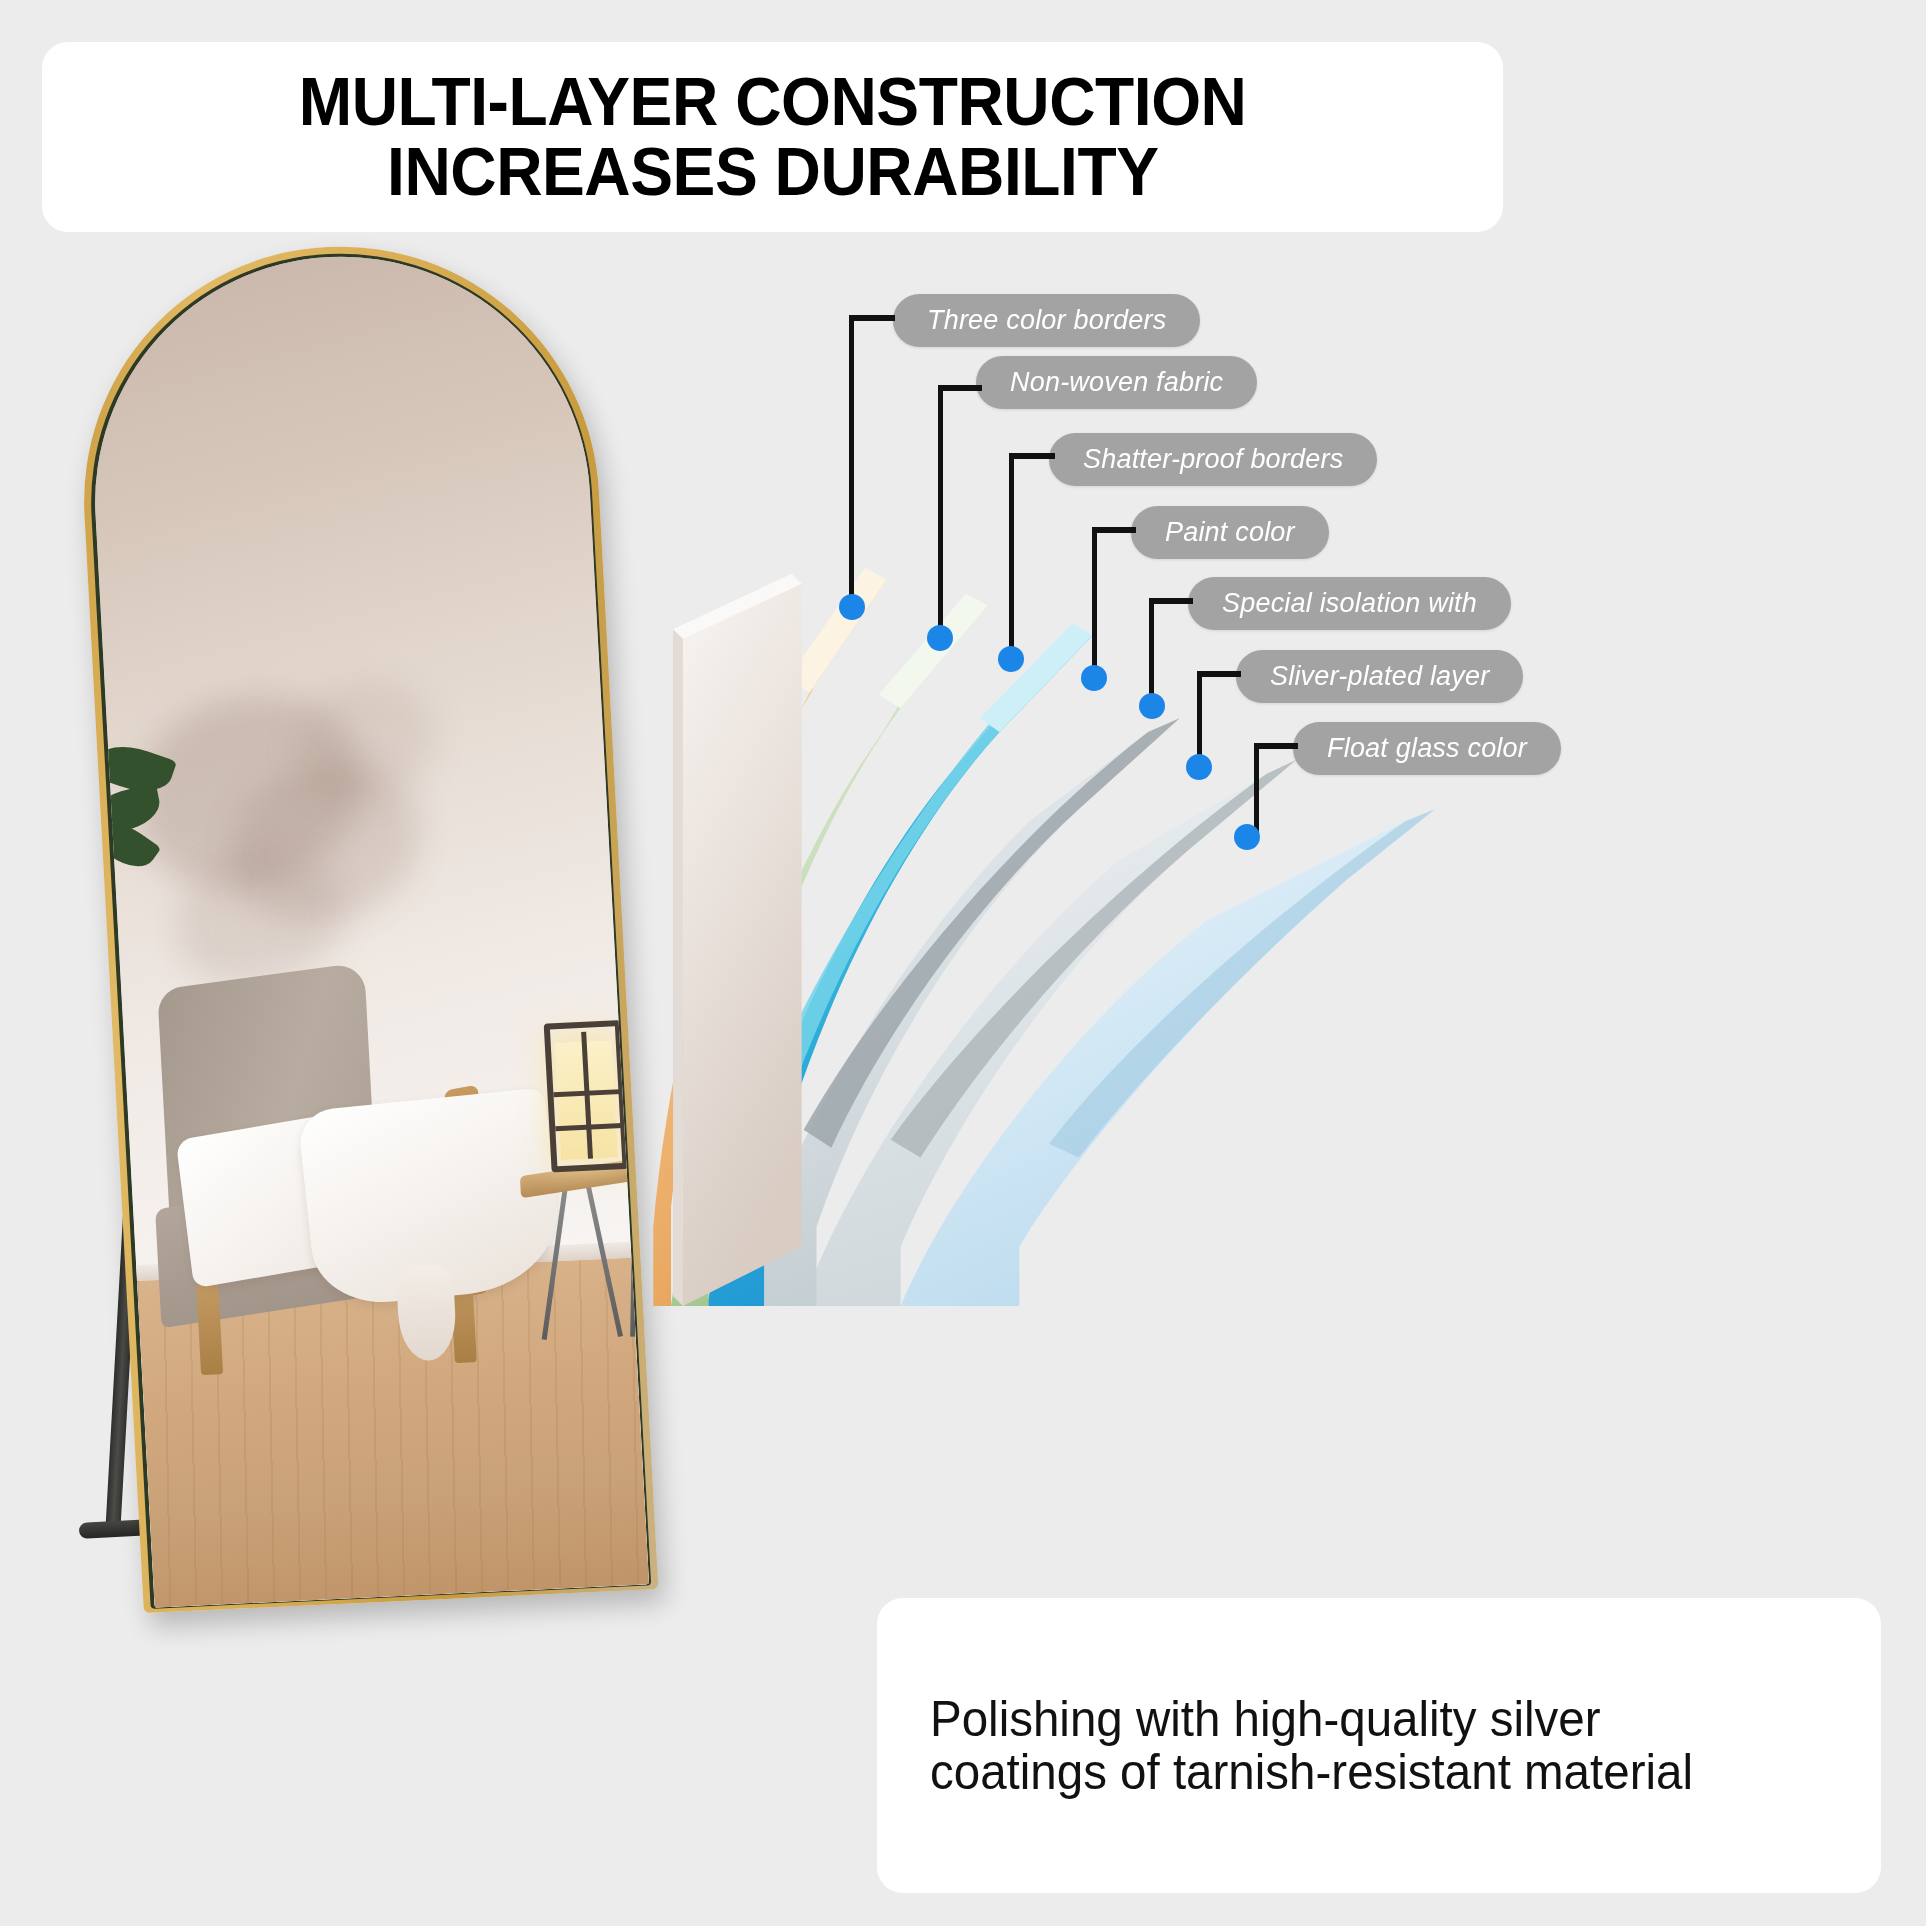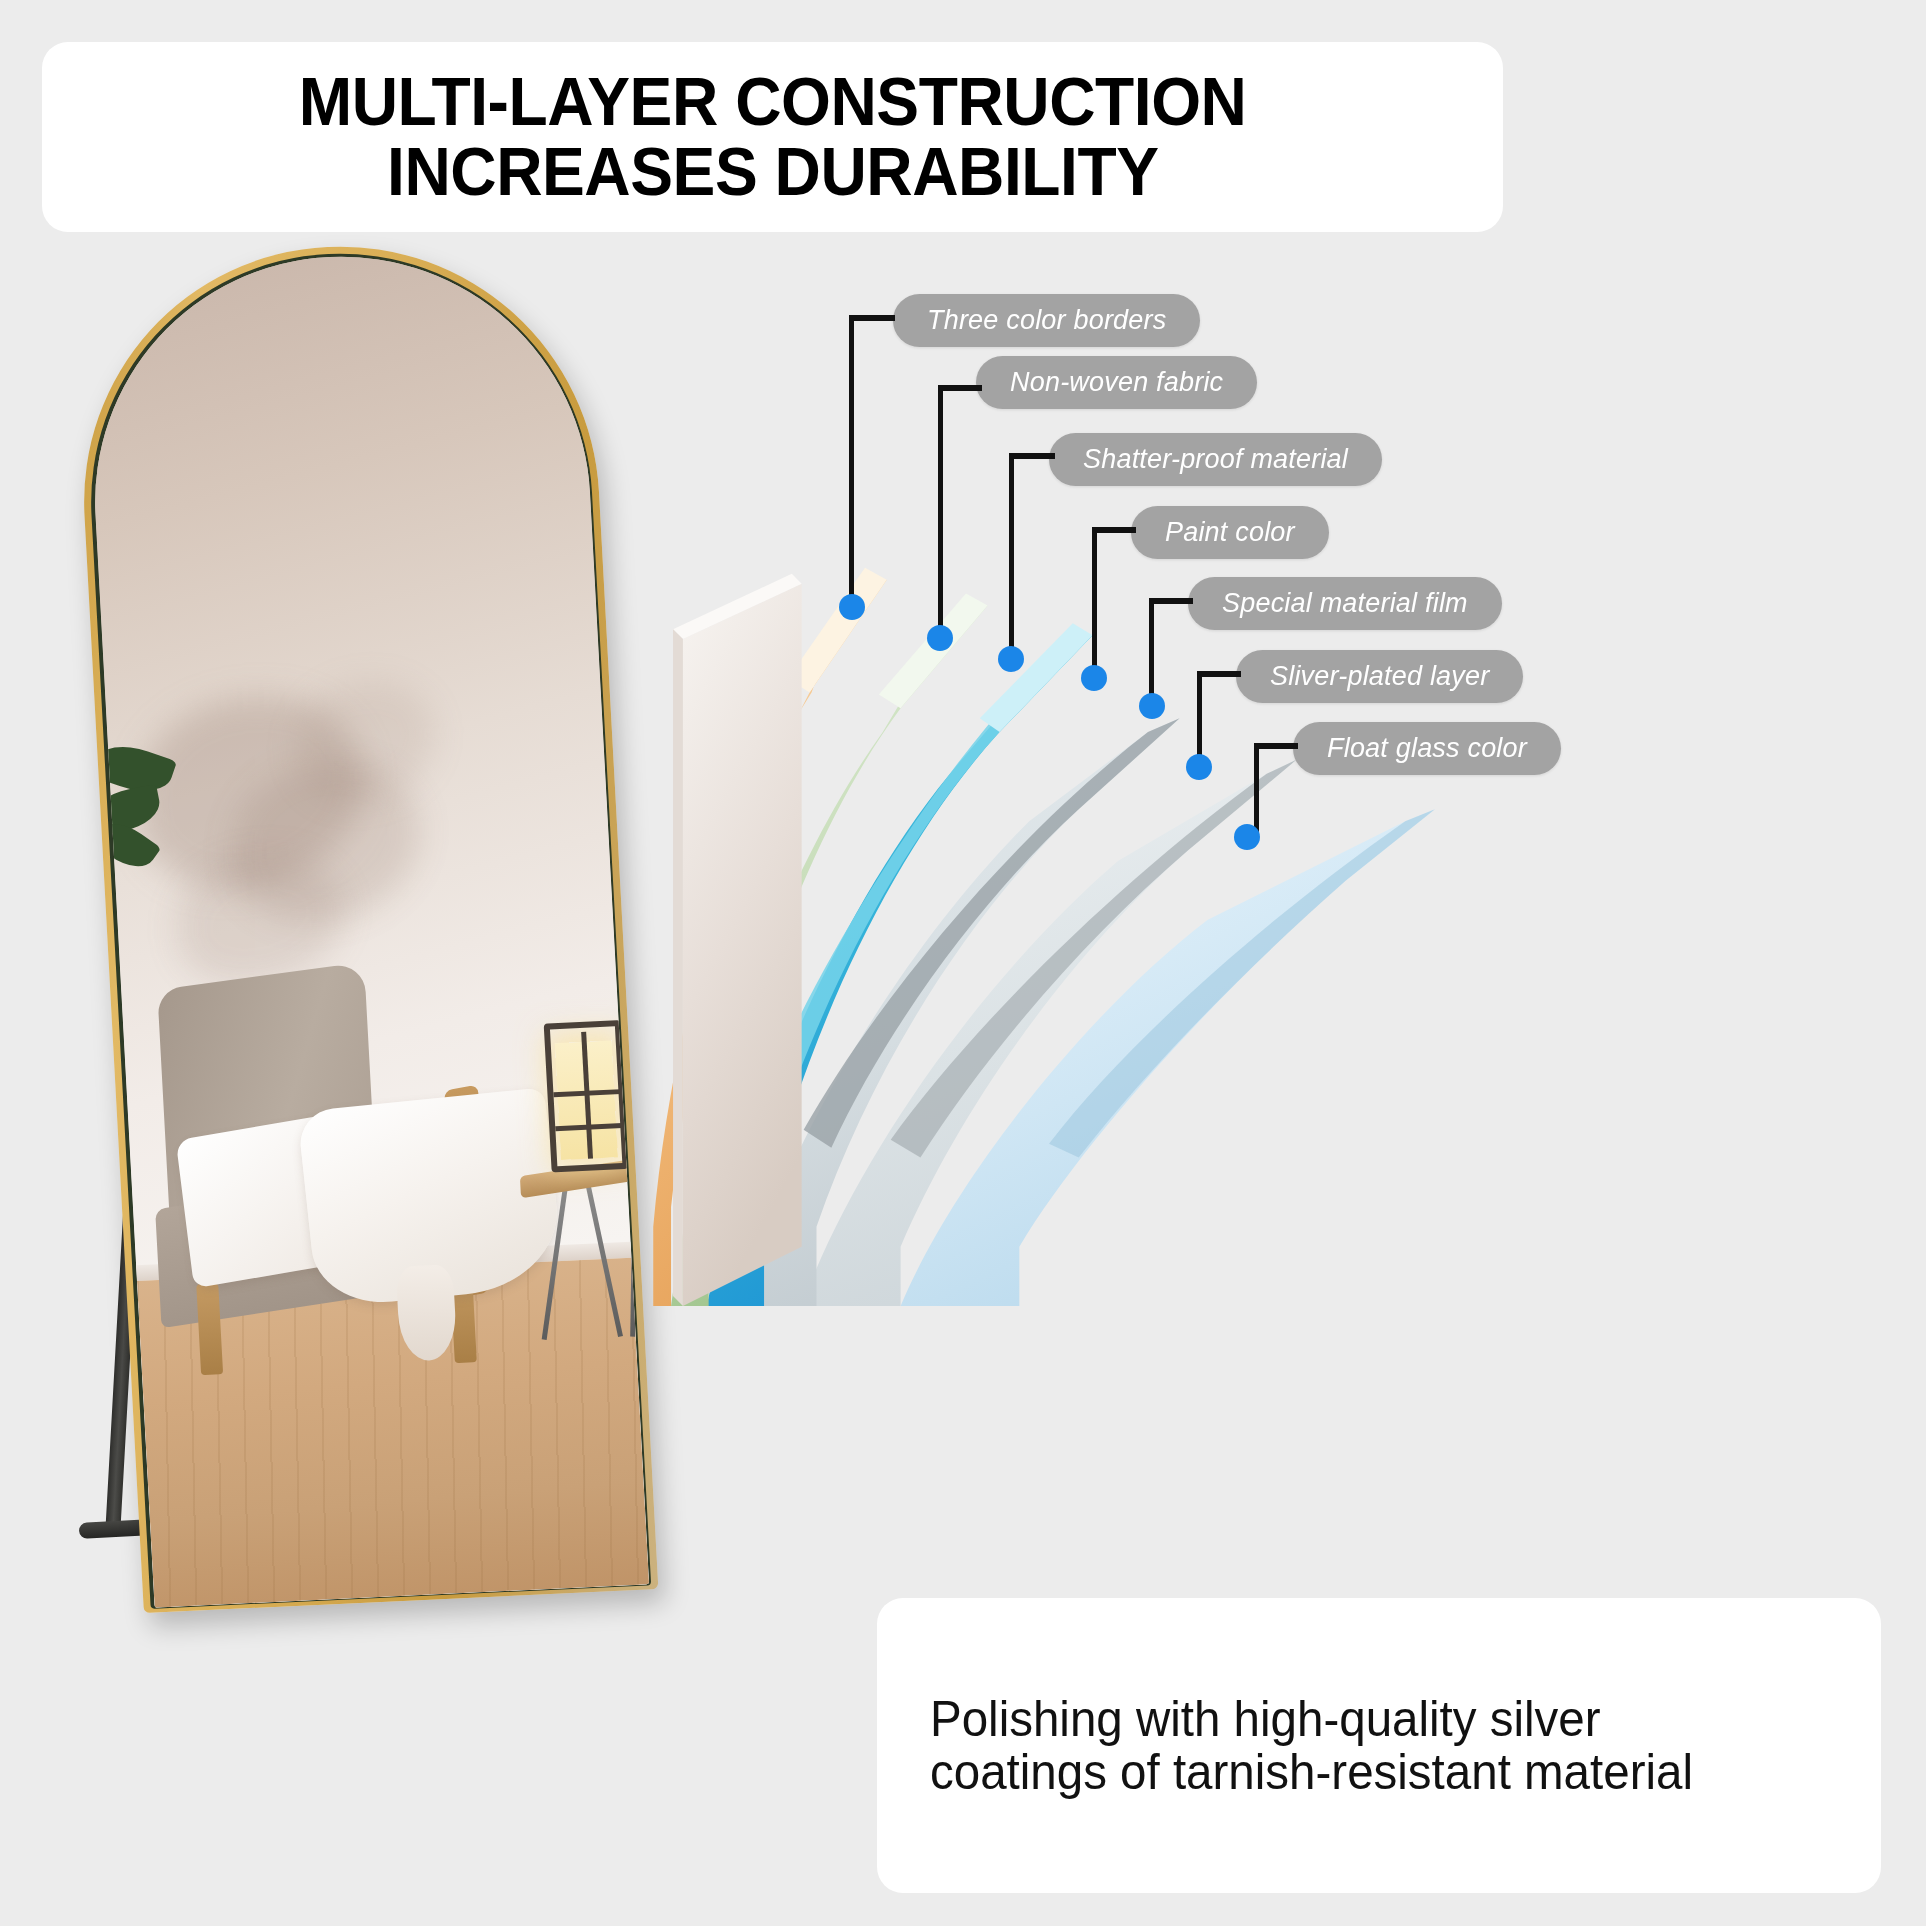--- a/index.html
+++ b/index.html
@@ -427,31 +427,31 @@
     <div class="pill" style="left:893px; top:294px;">Three color borders</div>
     <div class="leader leader-v" style="left:849px; top:321px; height:289px;"></div>
     <div class="leader leader-h" style="left:849px; top:315px; width:46px;"></div>
     <div class="dot" style="left:839px; top:594px;"></div>
 
     <div class="pill" style="left:976px; top:356px;">Non-woven fabric</div>
     <div class="leader leader-v" style="left:938px; top:391px; height:248px;"></div>
     <div class="leader leader-h" style="left:938px; top:385px; width:44px;"></div>
     <div class="dot" style="left:927px; top:625px;"></div>
 
-    <div class="pill" style="left:1049px; top:433px;">Shatter-proof material</div>
+    <div class="pill" style="left:1049px; top:433px;">Shatter-proof borders</div>
     <div class="leader leader-v" style="left:1009px; top:459px; height:202px;"></div>
     <div class="leader leader-h" style="left:1009px; top:453px; width:46px;"></div>
     <div class="dot" style="left:998px; top:646px;"></div>
 
     <div class="pill" style="left:1131px; top:506px;">Paint color</div>
     <div class="leader leader-v" style="left:1092px; top:533px; height:143px;"></div>
     <div class="leader leader-h" style="left:1092px; top:527px; width:44px;"></div>
     <div class="dot" style="left:1081px; top:665px;"></div>
 
-    <div class="pill" style="left:1188px; top:577px;">Special material film</div>
+    <div class="pill" style="left:1188px; top:577px;">Special isolation with</div>
     <div class="leader leader-v" style="left:1149px; top:604px; height:99px;"></div>
     <div class="leader leader-h" style="left:1149px; top:598px; width:44px;"></div>
     <div class="dot" style="left:1139px; top:693px;"></div>
 
     <div class="pill" style="left:1236px; top:650px;">Sliver-plated layer</div>
     <div class="leader leader-v" style="left:1197px; top:677px; height:87px;"></div>
     <div class="leader leader-h" style="left:1197px; top:671px; width:44px;"></div>
     <div class="dot" style="left:1186px; top:754px;"></div>
 
     <div class="pill" style="left:1293px; top:722px;">Float glass color</div>

